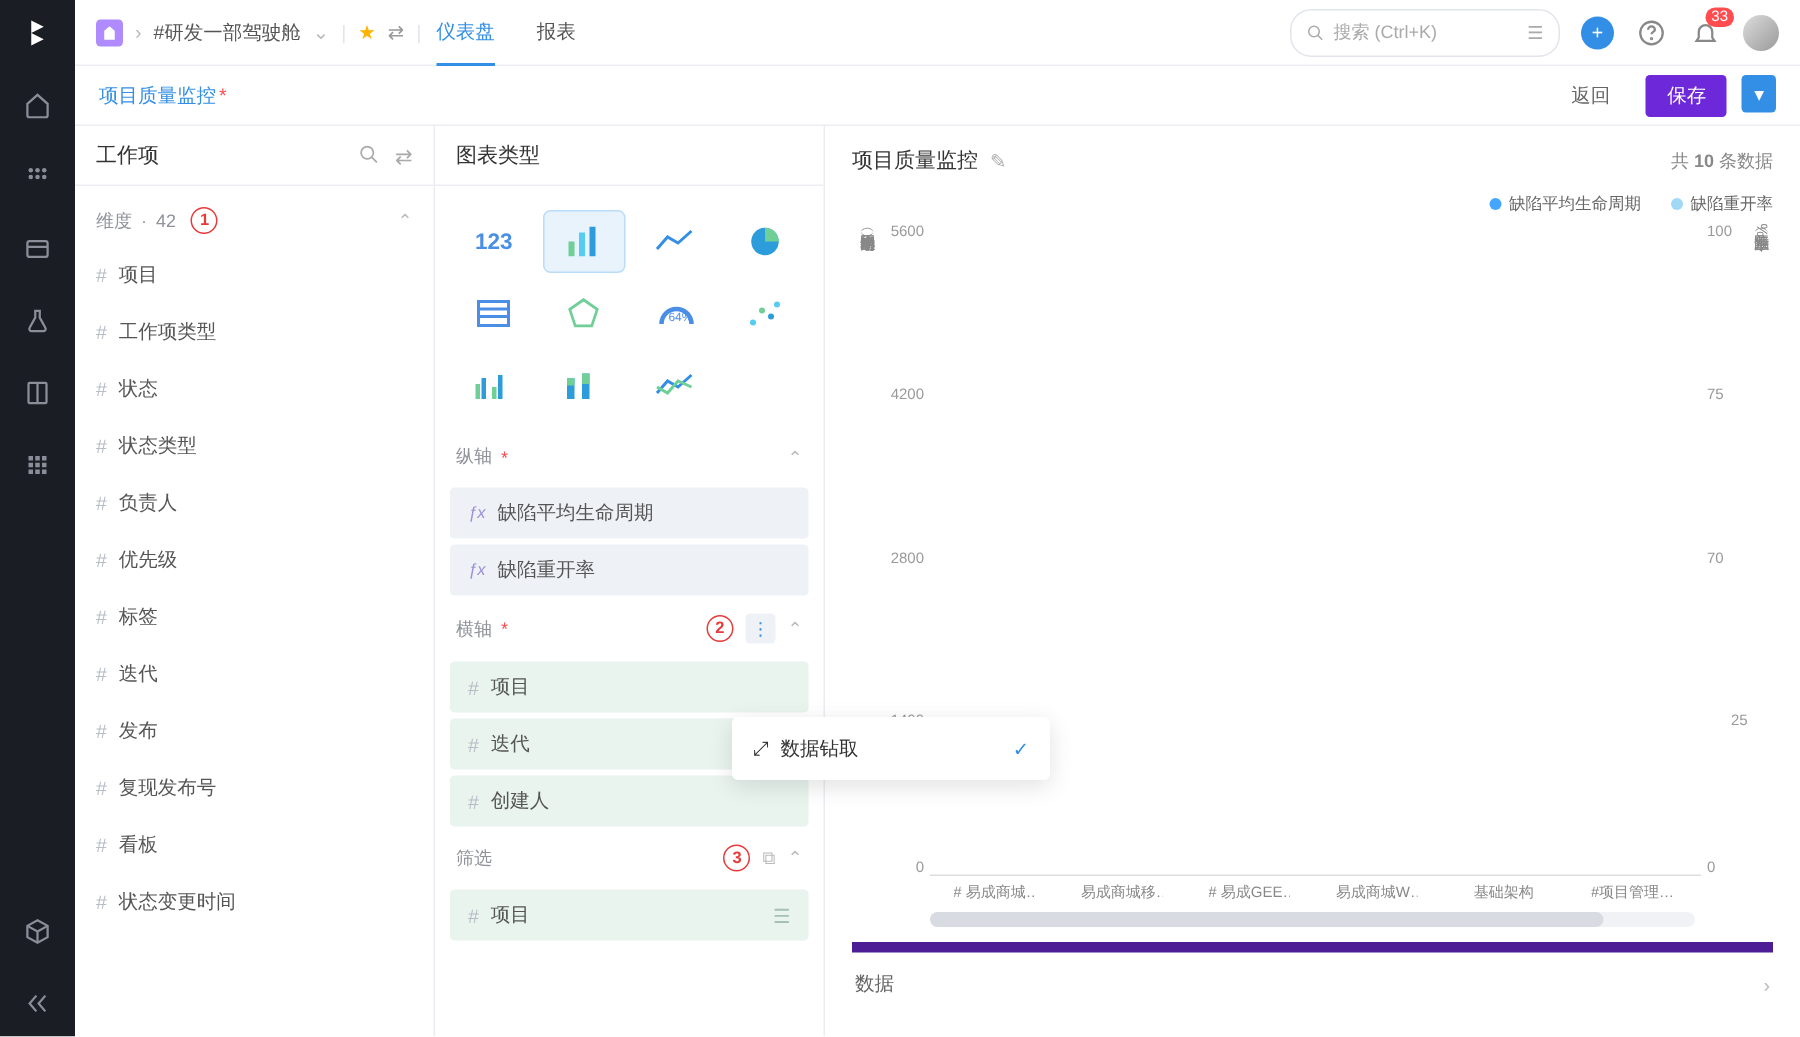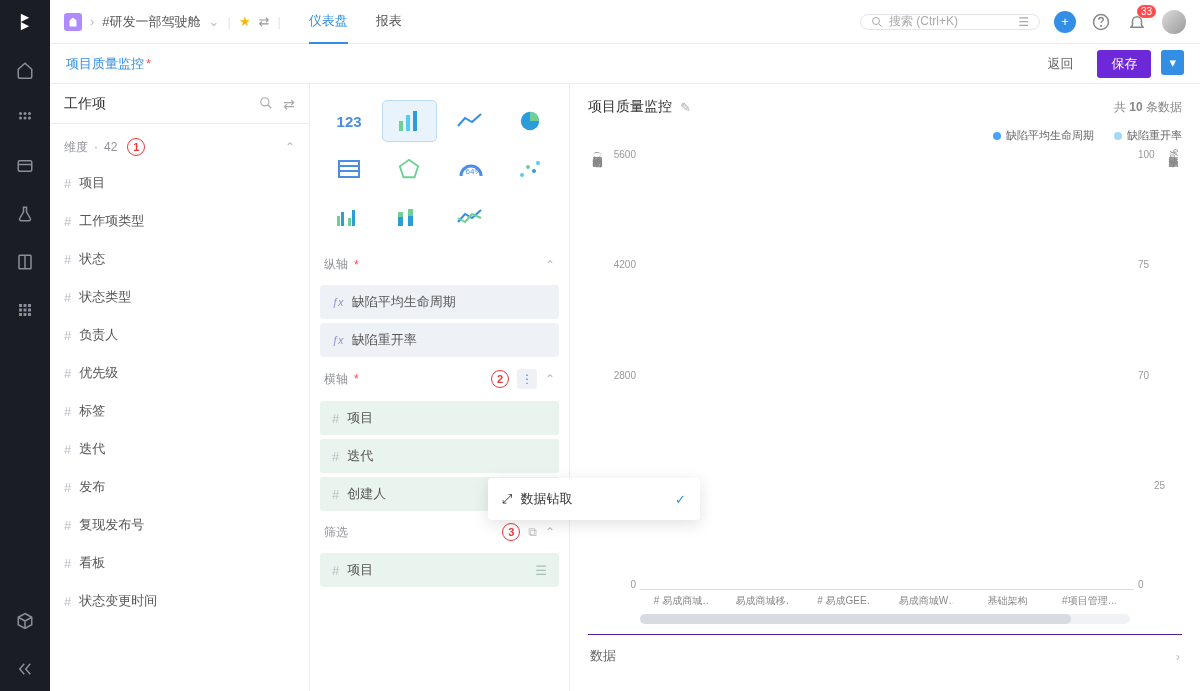--- a/index.html
+++ b/index.html
@@ -9,41 +9,41 @@
 .navrail .ni{width:20px;height:20px;display:flex;align-items:center;justify-content:center;color:#8a8e99;cursor:pointer}
 .navrail .logo svg{color:#fff}
 .navrail .spacer{flex:1}
 .main{flex:1;display:flex;flex-direction:column}
 .topbar{height:44px;display:flex;align-items:center;padding:0 14px;border-bottom:1px solid #ebedf2}
 .crumb{display:flex;align-items:center;gap:8px;color:#555}
 .crumb .ws{width:18px;height:18px;background:#b08bff;border-radius:3px;display:flex;align-items:center;justify-content:center}
 .crumb .sep{color:#bbb}
 .crumb .star{color:#ffb400}
 .crumb .swap{color:#999}
-.tabs{display:flex;gap:28px;margin-left:28px}
+.tabs{display:flex;gap:28px;margin-left:10px}
 .tabs .tab{padding:12px 0;color:#555;cursor:pointer}
 .tabs .tab.active{color:#338fe5;border-bottom:2px solid #338fe5}
 .tbr{margin-left:auto;display:flex;align-items:center;gap:14px}
-.search{width:180px;height:16px;border:1px solid #e2e5eb;border-radius:14px;display:flex;align-items:center;padding:0 10px;color:#aaa;font-size:12px;gap:6px}
+.search{width:180px;height:32px;border:1px solid #e2e5eb;border-radius:14px;display:flex;align-items:center;padding:0 10px;color:#aaa;font-size:12px;gap:6px}
 .ibtn{width:22px;height:22px;display:flex;align-items:center;justify-content:center;cursor:pointer;color:#888}
 .plus{background:#338fe5;color:#fff;border-radius:50%}
 .bell{position:relative}
 .badge{position:absolute;top:-6px;right:-8px;background:#ff4d4f;color:#fff;font-size:10px;border-radius:8px;padding:0 4px;line-height:13px}
 .avatar{width:24px;height:24px;border-radius:50%;background:linear-gradient(135deg,#ddd,#999)}
 .subbar{height:40px;display:flex;align-items:center;padding:0 16px;border-bottom:1px solid #ebedf2}
 .subbar .title{color:#338fe5;font-size:13px}
 .subbar .req{color:#ff4d4f;margin-left:2px}
 .subbar .actions{margin-left:auto;display:flex;gap:10px;align-items:flex-start}
 .btn{padding:5px 14px;border-radius:3px;cursor:pointer;font-size:13px}
 .btn.ghost{color:#666}
 .btn.primary{background:#6d28d9;color:#fff}
 .btn.chev{background:#338fe5;color:#fff;padding:5px 8px}
 .cols{flex:1;display:flex;overflow:hidden}
 .col{border-right:1px solid #ebedf2;display:flex;flex-direction:column;overflow:hidden}
-.col.c1{width:260px}
+.col.c1{width:240px}
 .col.c2{width:260px}
 .col.c3{flex:1;border-right:none}
 .colhdr{height:40px;display:flex;align-items:center;padding:0 14px;border-bottom:1px solid #ebedf2;font-size:14px;color:#333;gap:8px}
 .colhdr .hicons{margin-left:auto;display:flex;gap:10px;color:#aaa}
 .colbody{flex:1;overflow-y:auto;padding:6px 0;position:relative}
 .colbody::-webkit-scrollbar{width:6px}
 .colbody::-webkit-scrollbar-thumb{background:#d6d9de;border-radius:3px}
 .sechdr{display:flex;align-items:center;padding:8px 14px;color:#909399;font-size:12px;gap:6px}
 .sechdr .req{color:#ff4d4f}
 .sechdr .circno{width:18px;height:18px;border:1.5px solid #e83a3a;border-radius:50%;display:flex;align-items:center;justify-content:center;color:#e83a3a;font-size:11px;font-weight:bold;margin-left:4px}
@@ -73,21 +73,21 @@
 .plot{flex:1;position:relative;border-bottom:1px solid #ddd}
 .ytk{position:absolute;font-size:10px;color:#999}
 .bars{position:absolute;inset:0;display:flex;justify-content:space-around;align-items:flex-end;padding:0 10px}
 .bgroup{display:flex;gap:3px;align-items:flex-end;width:54px;justify-content:center}
 .bar1{width:18px;background:#46a6ff}
 .bar2{width:18px;background:#9fd9f6}
 .xlabels{display:flex;justify-content:space-around;padding:4px 52px 0 52px;font-size:10px;color:#888}
 .xlabels span{width:54px;text-align:center;white-space:nowrap;overflow:hidden}
 .hscroll{height:10px;background:#f0f2f5;border-radius:5px;margin:6px 52px 0 52px;position:relative}
 .hscroll .thumb{position:absolute;left:0;width:88%;height:100%;background:#d8dce2;border-radius:5px}
-.datahdr{display:flex;align-items:center;padding:12px 2px;border-top:1px solid #4c1d95;margin-top:10px;color:#666;cursor:pointer}
+.datahdr{display:flex;align-items:center;padding:12px 2px;border-top:7px solid #4c1d95;margin-top:10px;color:#666;cursor:pointer}
 .datahdr .arw{margin-left:auto;color:#bbb}
 svg{display:block}
 </style>
 </head>
 <body>
 
 <div class="app">
   <div class="navrail">
     <div class="ni logo">
         <svg width="20" height="20" viewBox="0 0 24 24" fill="currentColor">
@@ -280,20 +280,23 @@
               </div>
               <div class="litem">
                 <span class="hash">#</span>
                 <span>状态变更时间</span>
               </div>
             </div>
         </div>
       </div>
 
       <div class="col c2">
+        <div class="colhdr">
+            <span>图表类型</span>
+          </div>
         <div class="colbody">
           <div class="ctgrid">
             <div class="ct">
                 <span style="color:#4a8fe5;font-weight:bold;font-size:15px">123</span>
               </div>
             <div class="ct sel">
                 <svg width="24" height="20" viewBox="0 0 24 20">
                   <rect x="2" y="10" width="4" height="10" fill="#6fcf97"></rect>
                   <rect x="9" y="4" width="4" height="16" fill="#56ccf2"></rect>
                   <rect x="16" y="0" width="4" height="20" fill="#2d9cdb"></rect>

